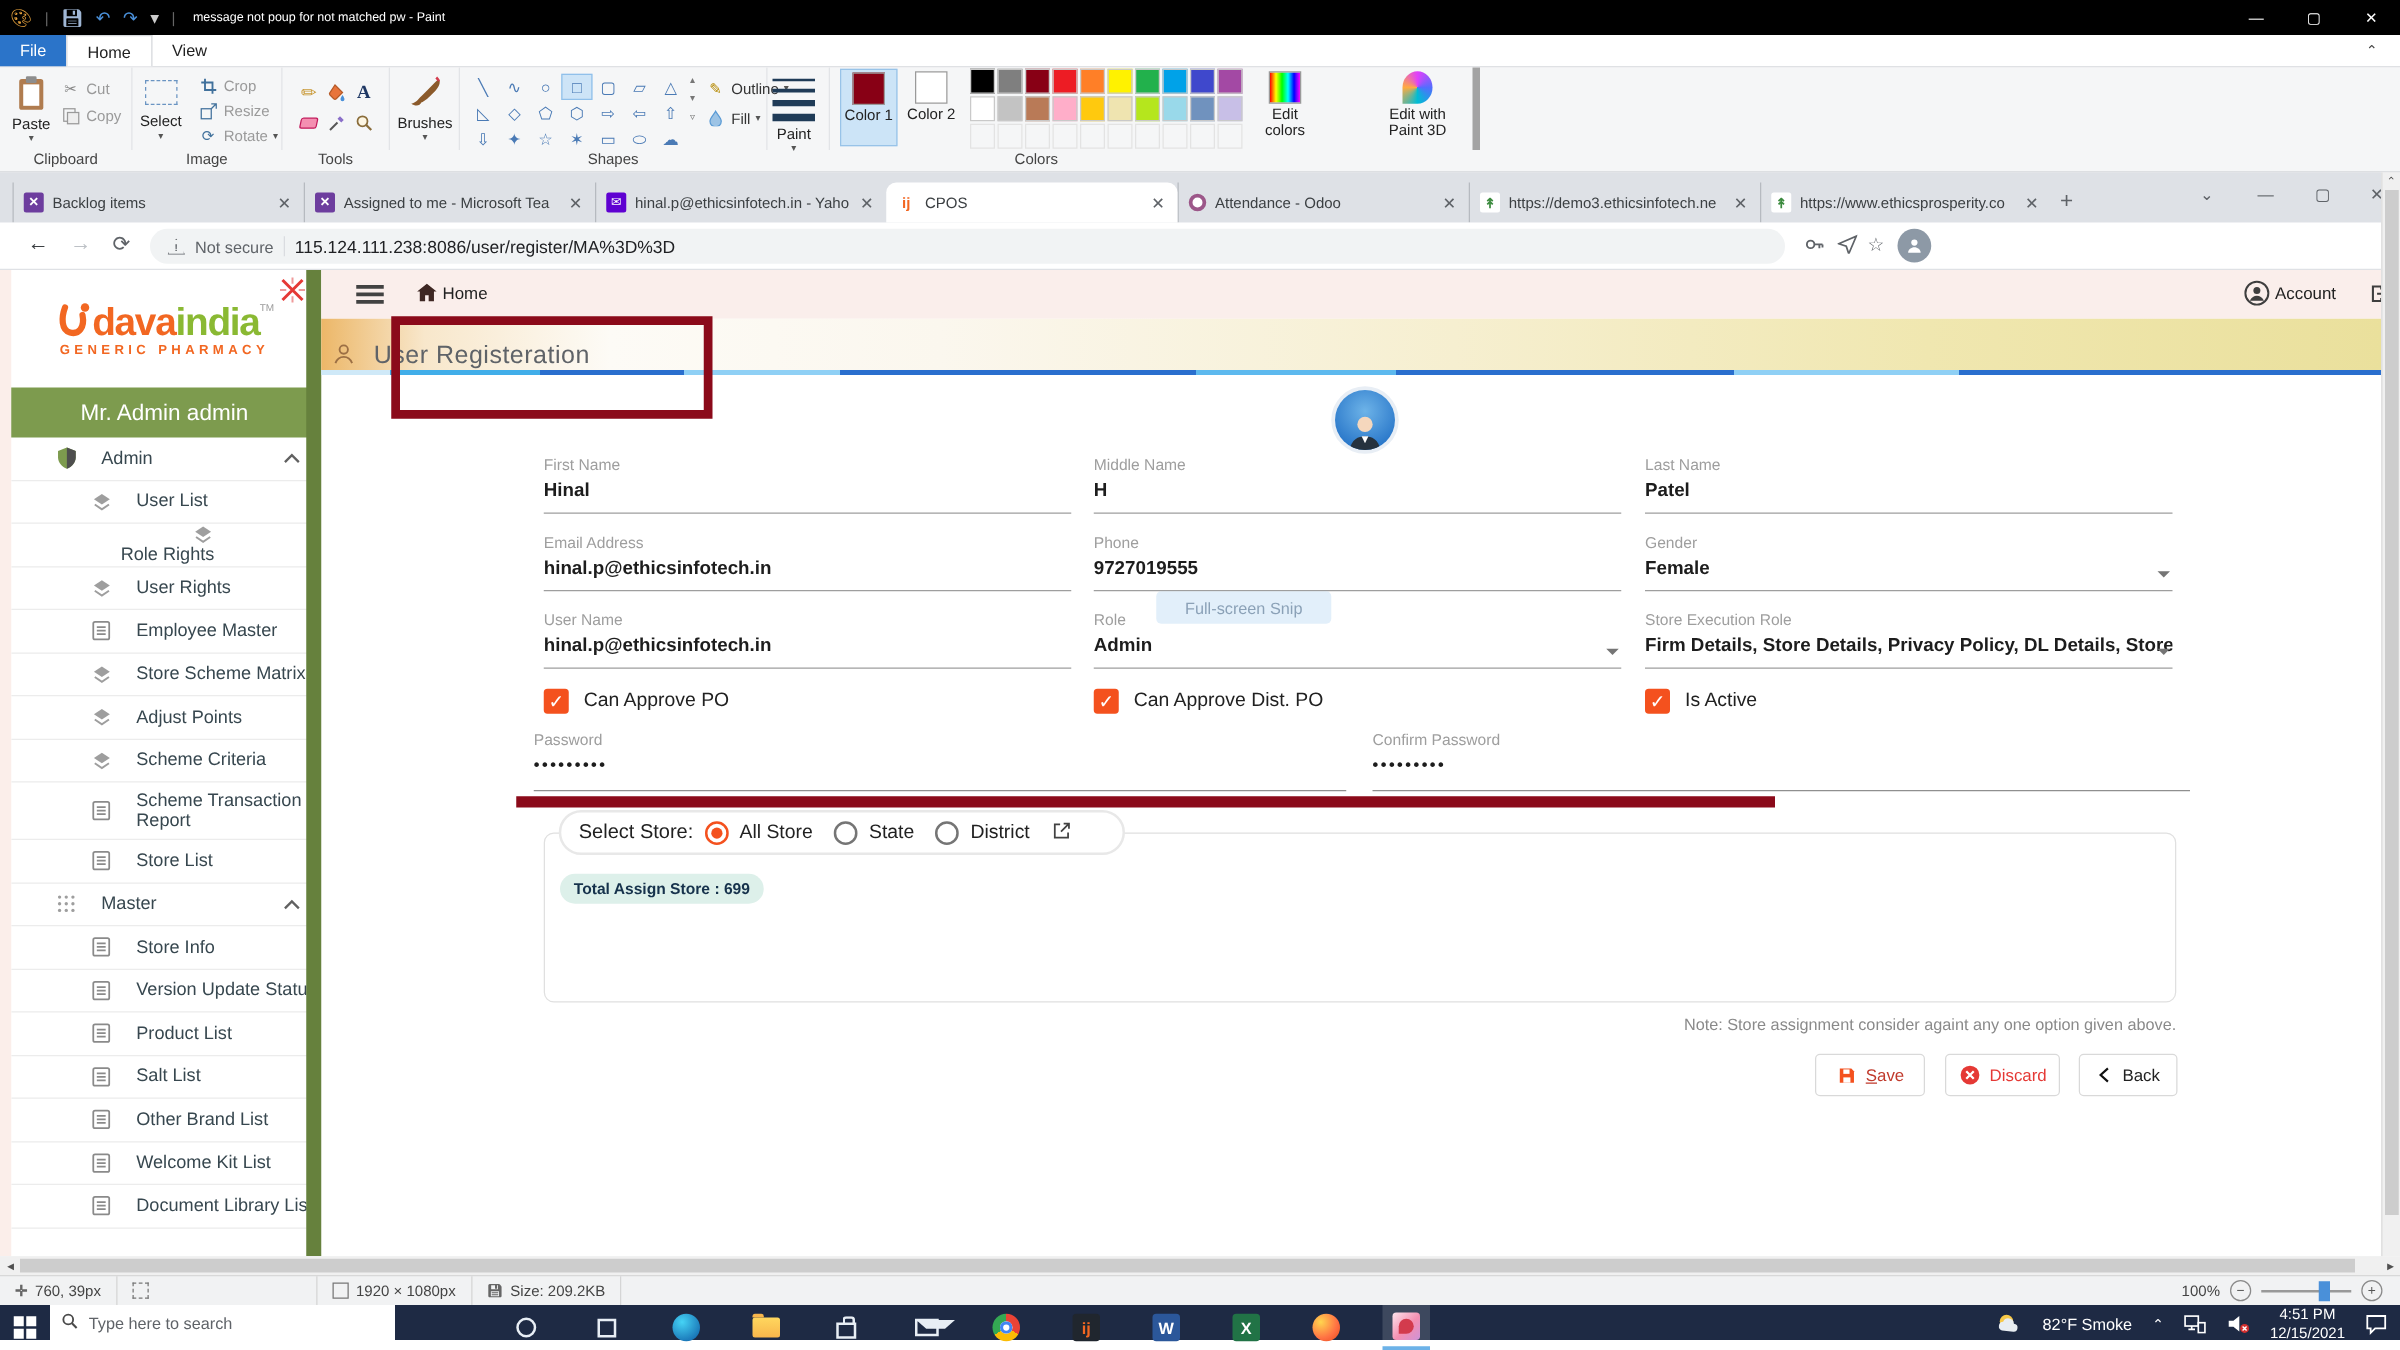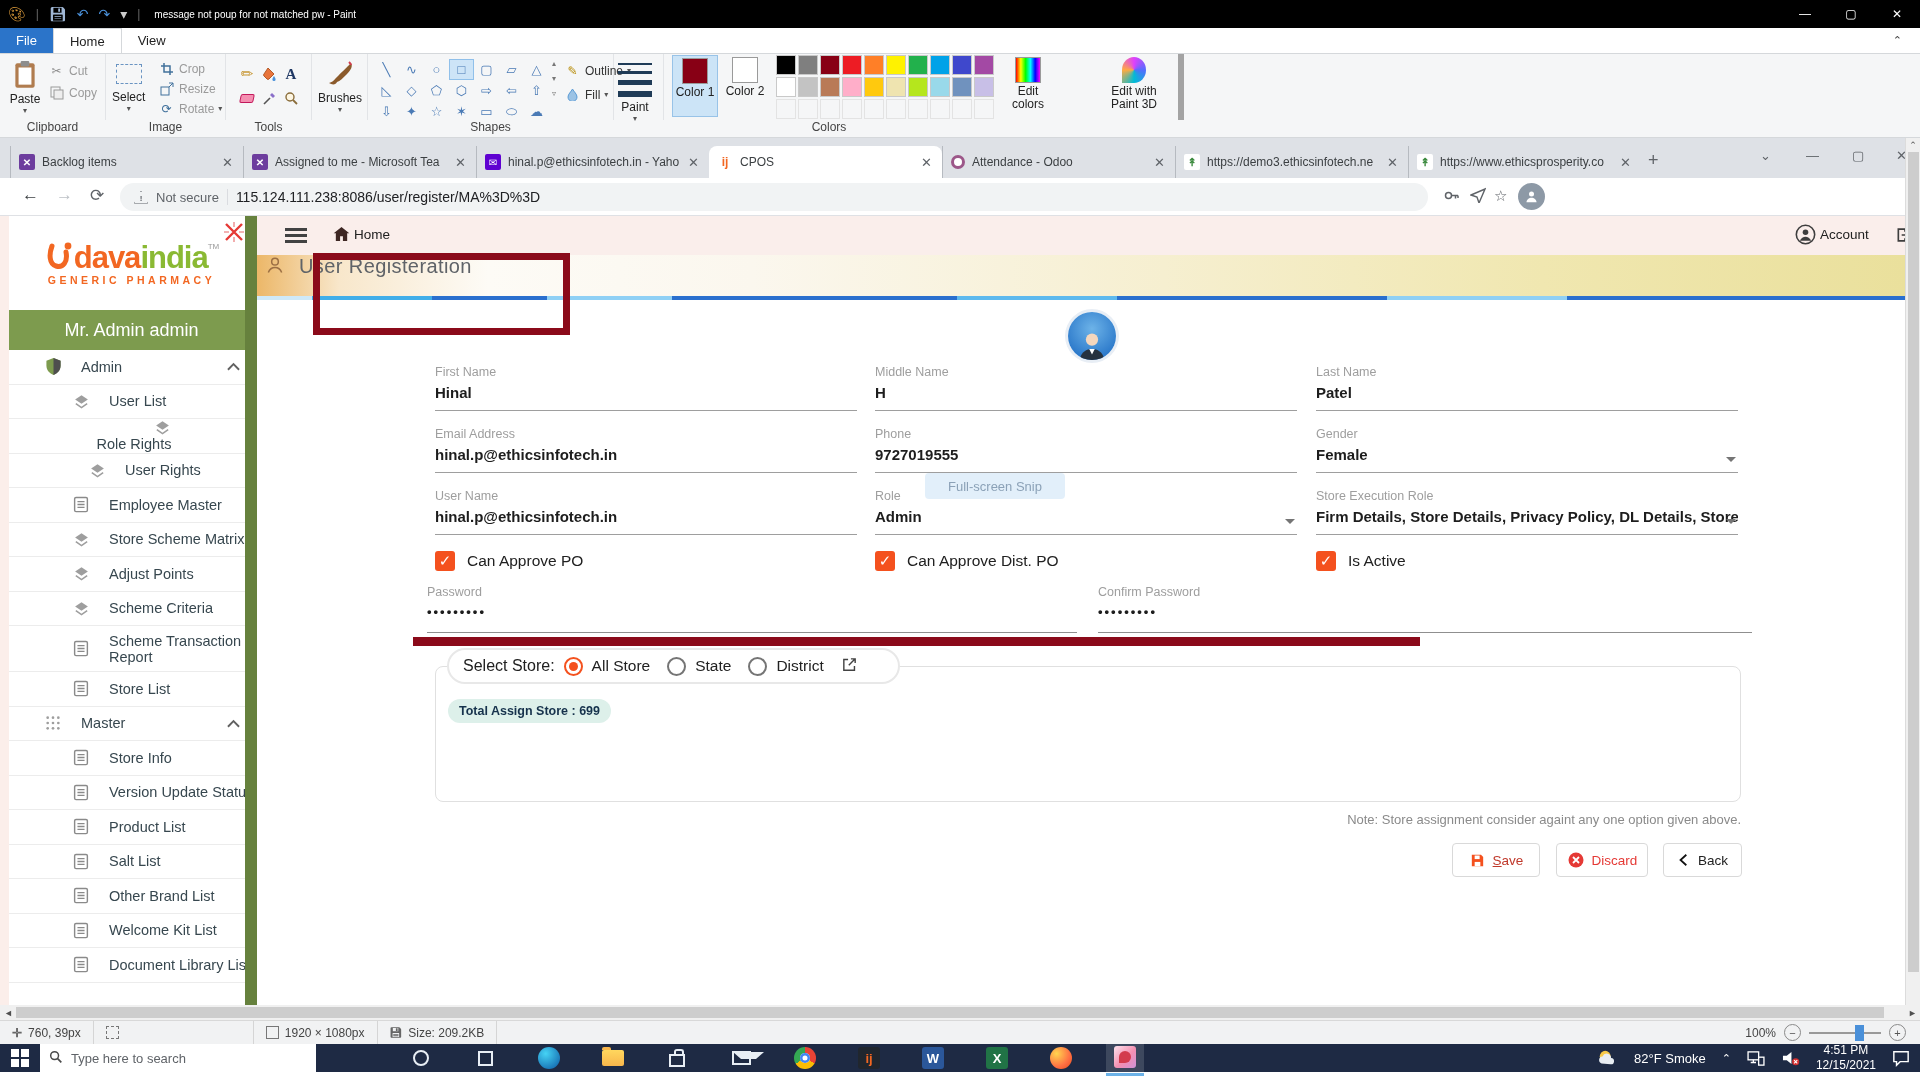--- a/index.html
+++ b/index.html
@@ -81,21 +81,21 @@
 #sscroll{position:absolute;left:245px;top:0;width:12px;height:789px;background:#66813d}
 #pheader{position:absolute;left:257px;top:0;width:1648px;height:39px;background:#faeeeb}
 #burger{position:absolute;left:28px;top:12px;width:22px;height:15px}
 #burger div{height:2.5px;background:#424242;margin-bottom:3.5px}
 #home-label{position:absolute;left:97px;top:11px;font-size:13.5px;color:#212121}
 #home-icon{position:absolute;left:76px;top:10px}
 #account-icon{position:absolute;left:1538px;top:8px}
 #account-label{position:absolute;left:1563px;top:11px;font-size:13.5px;color:#212121}
 #logout-icon{position:absolute;left:1638px;top:9px}
 #brokenimg{position:absolute;left:222px;top:4px;width:24px;height:24px;z-index:9}
-#ptitle{position:absolute;left:257px;top:39px;width:1648px;height:41px;background:linear-gradient(90deg,#ecb768 0%,#f8e7cb 5%,#fdfbf6 14%,#fbf7ee 30%,#f6efd0 55%,#f0e7b0 78%,#eae09c 100%);display:flex;align-items:flex-start}
+#ptitle{position:absolute;left:257px;top:39px;width:1648px;height:41px;background:linear-gradient(90deg,#ecb768 0%,#f8e7cb 5%,#fdfbf6 14%,#fbf7ee 30%,#f6efd0 55%,#f0e7b0 78%,#eae09c 100%);display:flex;align-items:flex-end}
 #ptitle-icon{margin-left:8px}
 #page-title{margin-left:14px;font-size:20px;color:#5f6368;letter-spacing:.4px}
 #blueline{position:absolute;left:257px;top:80px;width:1648px;height:4px;background:linear-gradient(90deg,#cfe9f8 0,#cfe9f8 55px,#41aee9 55px,#41aee9 175px,#2a6fce 175px,#2a6fce 290px,#8fd0f5 290px,#8fd0f5 415px,#2a6fce 415px,#2a6fce 700px,#5db9ee 700px,#5db9ee 860px,#2a6fce 860px,#2a6fce 1130px,#8fd0f5 1130px,#8fd0f5 1310px,#2a6fce 1310px)}
 #avatar{position:absolute;left:1068px;top:96px;width:48px;height:48px;border-radius:50%;background:radial-gradient(circle at 50% 35%,#6db3e8,#1565c0);display:flex;align-items:flex-end;justify-content:center;overflow:hidden;box-shadow:0 0 0 3px #e8eef5}
 .field{position:absolute;width:422px;height:46px;border-bottom:1px solid #9e9e9e}
 .flabel{font-size:12.5px;color:#9e9e9e}
 .fvalue{font-size:15px;font-weight:bold;color:#1d1d1d;margin-top:5px;white-space:nowrap;overflow:hidden;padding-right:18px}
 .fcaret{position:absolute;right:2px;bottom:10px;width:0;height:0;border-left:5px solid transparent;border-right:5px solid transparent;border-top:5px solid #757575}
 .cbrow{position:absolute;display:flex;align-items:center;gap:12px}
 .cb{width:20px;height:20px;background:#f4511e;border-radius:3px;color:#fff;display:flex;align-items:center;justify-content:center;font-size:15px}
@@ -125,21 +125,21 @@
 #statusbar{position:absolute;left:0;top:1020px;width:1920px;height:24px;background:#f1f2f3;border-top:1px solid #d8d8d8;display:flex;align-items:center;font-size:12px;color:#444}
 .stitem{display:flex;align-items:center;gap:6px;padding:0 12px;height:100%;border-right:1px solid #d5d5d5}
 .sticon{color:#666;font-weight:bold}
 .stsq{width:13px;height:13px;border:1px solid #777}
 .stsq.dash{border-style:dashed}
 #zoomctl{margin-left:auto;display:flex;align-items:center;gap:8px;padding-right:14px}
 .zbtn{width:17px;height:17px;border:1px solid #8a8a8a;border-radius:50%;display:flex;align-items:center;justify-content:center;font-size:11px;color:#555}
 #ztrack{width:72px;height:2px;background:#999;position:relative}
 #zthumb{position:absolute;left:46px;top:-7px;width:9px;height:16px;background:#4a90d9}
 
-#taskbar{position:absolute;left:0;top:1044px;width:1920px;height:28px;background:#1e2a44;display:flex;align-items:center;color:#fff}
+#taskbar{position:absolute;left:0;top:1044px;width:1920px;height:28px;background:#1e2a44;display:flex;align-items:flex-start;color:#fff}
 #startbtn{width:40px;height:36px;display:flex;align-items:center;justify-content:center}
 .winlogo{display:grid;grid-template-columns:8px 8px;grid-auto-rows:8px;gap:1.5px}
 .winlogo div{background:#fff}
 #tsearch{width:276px;height:29px;background:#fff;display:flex;align-items:center;padding:0 9px;gap:8px;color:#5f6368}
 #tsearch .mag{color:#4a4a4a}
 #ticons{display:flex;align-items:center;margin-left:86px;gap:26px}
 .tbi{width:38px;height:36px;display:flex;align-items:center;justify-content:center;position:relative}
 .tbi.active{background:rgba(255,255,255,.14);border-bottom:3px solid #6cb2e8}
 #tray{margin-left:auto;display:flex;align-items:center;gap:16px;padding-right:10px;font-size:13px}
 #clock{text-align:center;font-size:12px;line-height:15px}
@@ -521,21 +521,21 @@
           </div>
           <div class="mitem" style="height: 34.5px; padding-left: 62px; flex-direction: column;">
             <span class="mic">
               <svg width="17" height="17" viewBox="0 0 24 24">
                 <path d="M12 3l9 6-9 6-9-6z" fill="#9e9e9e"></path>
                 <path d="M4 15l8 5.5L20 15" fill="none" stroke="#9e9e9e" stroke-width="2.2"></path>
               </svg>
             </span>
             <span class="mlabel">Role Rights</span>
           </div>
-          <div class="mitem" style="height: 34.5px; padding-left: 78px;">
+          <div class="mitem" style="height: 34.5px; padding-left: 62px;">
             <span class="mic">
               <svg width="17" height="17" viewBox="0 0 24 24">
                 <path d="M12 3l9 6-9 6-9-6z" fill="#9e9e9e"></path>
                 <path d="M4 15l8 5.5L20 15" fill="none" stroke="#9e9e9e" stroke-width="2.2"></path>
               </svg>
             </span>
             <span class="mlabel">User Rights</span>
           </div>
           <div class="mitem" style="height: 34.5px; padding-left: 62px;">
             <span class="mic">

